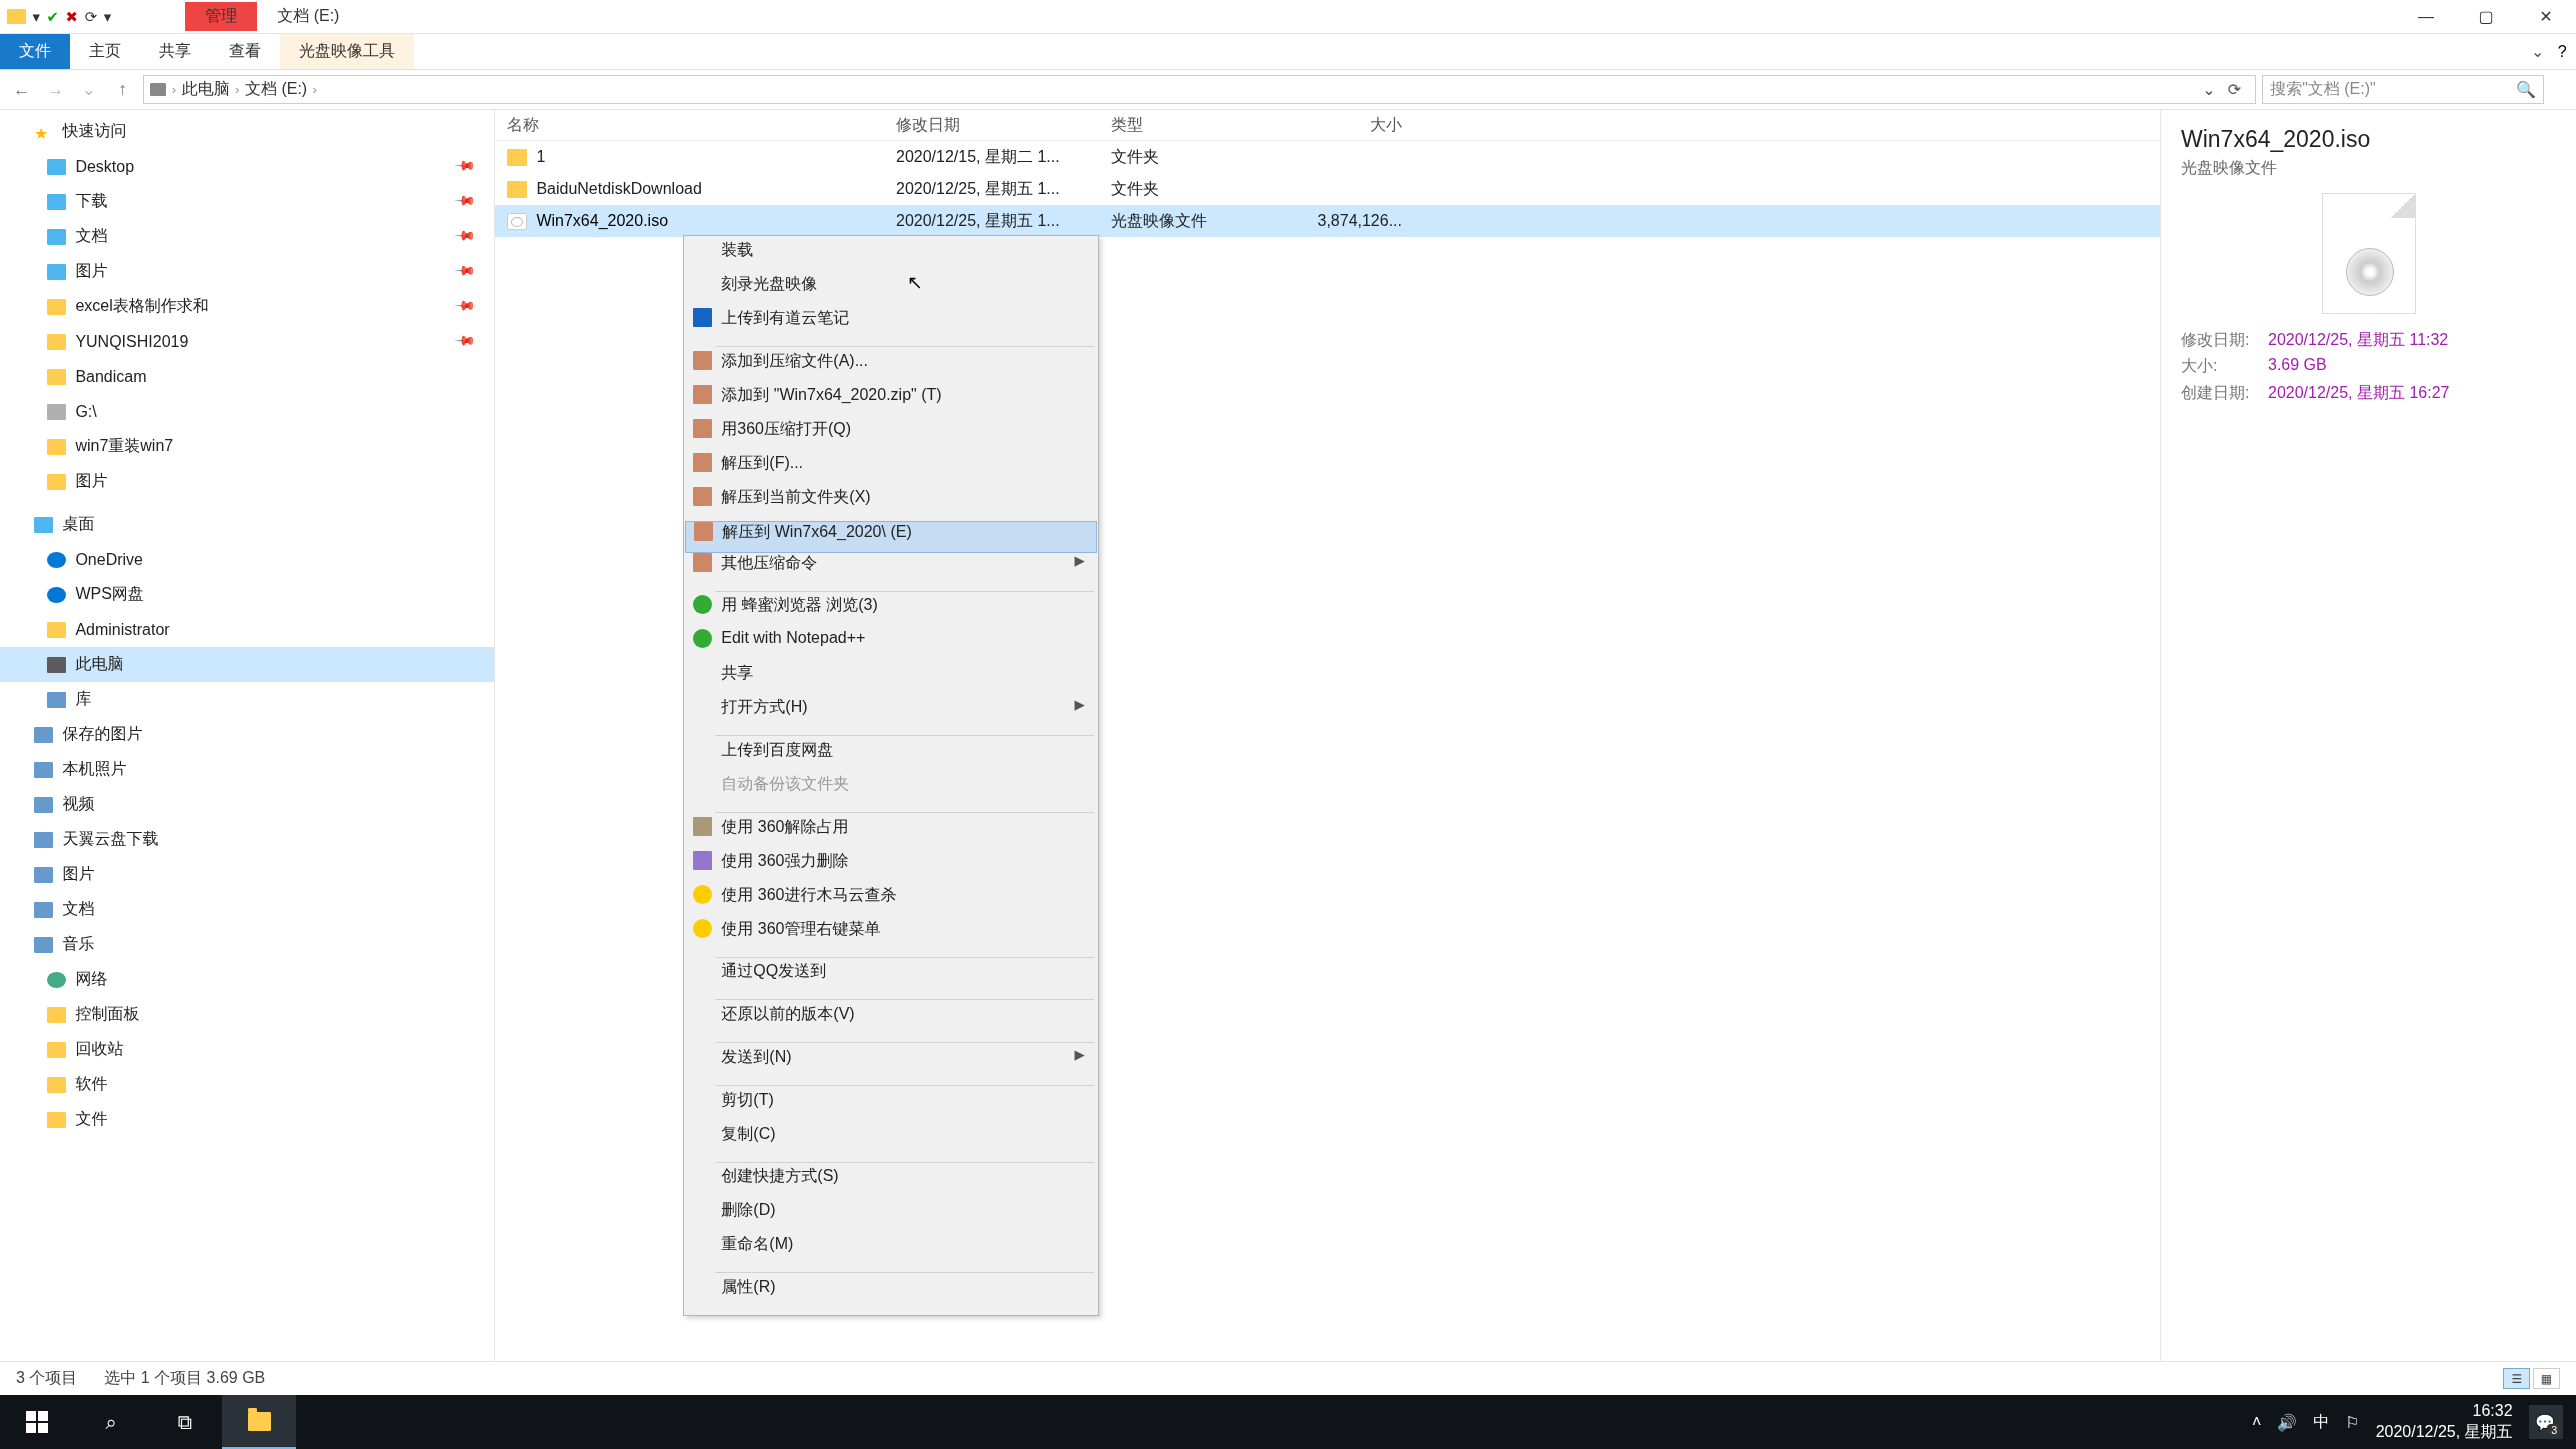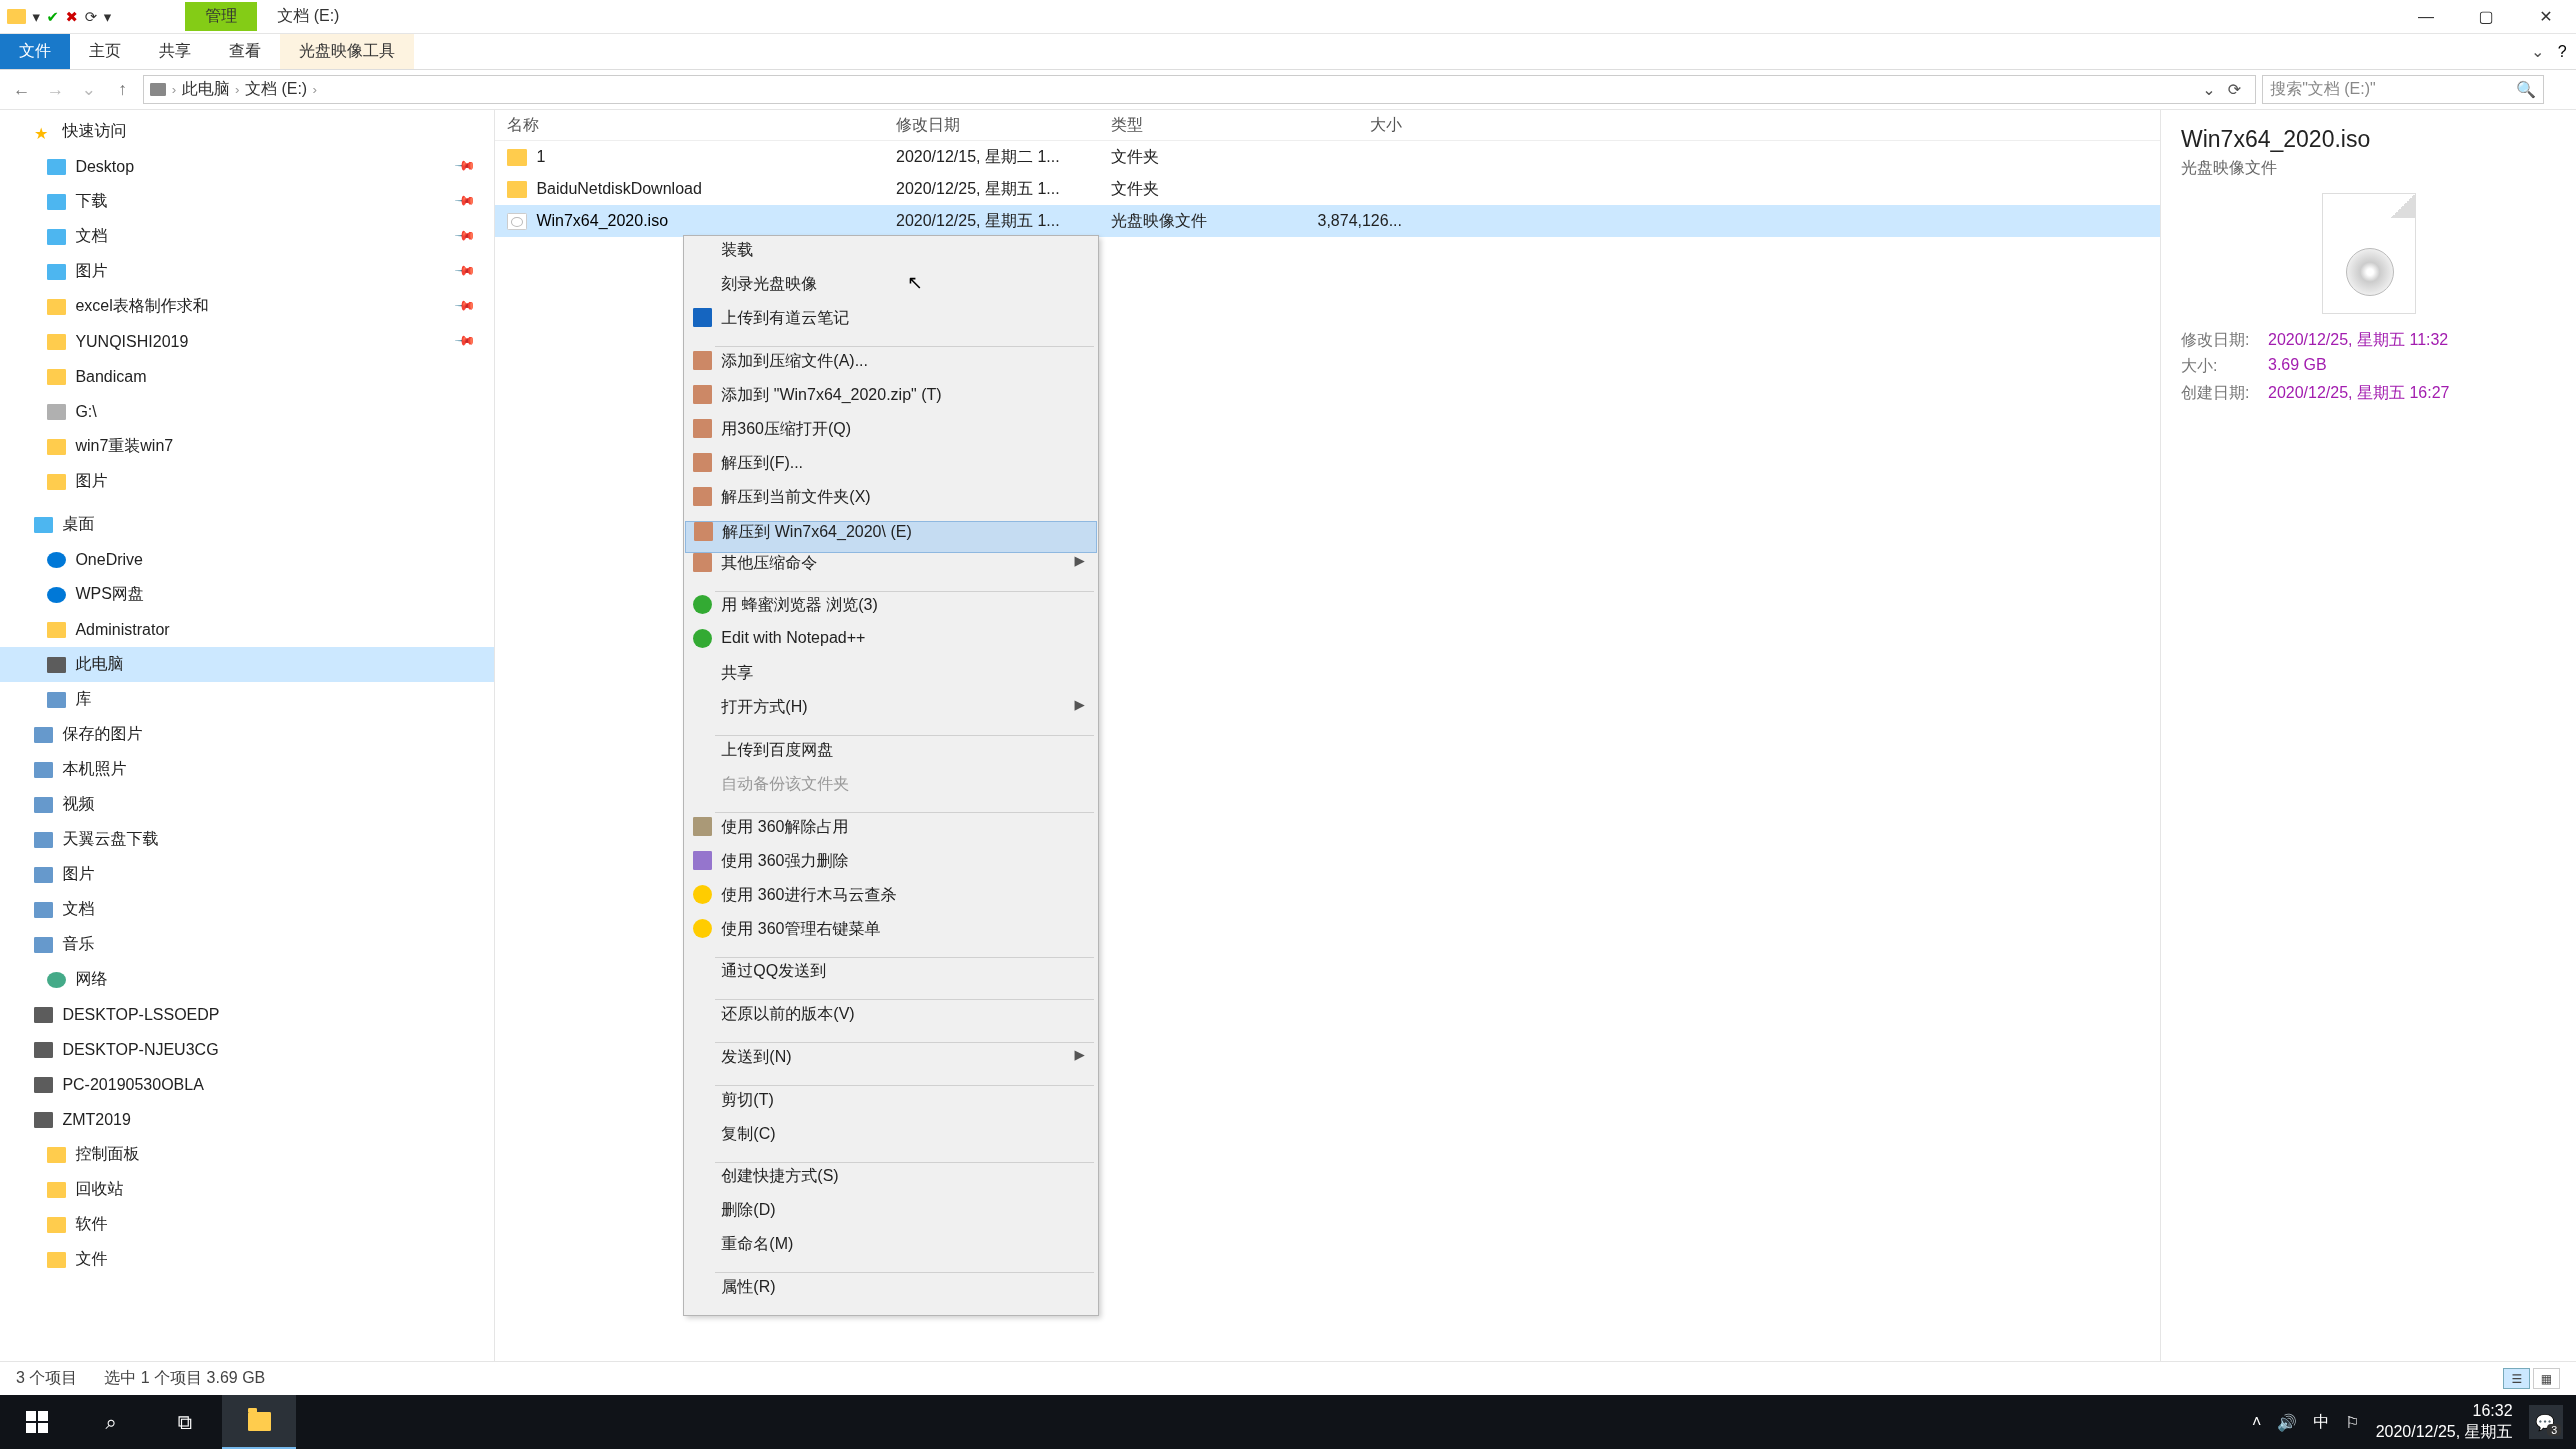--- a/index.html
+++ b/index.html
@@ -5,21 +5,21 @@
 * { margin: 0; padding: 0; box-sizing: border-box; font-family: "Microsoft YaHei", "Segoe UI", sans-serif; font-size: 16px; }
 body { width: 2576px; height: 1449px; background: #fff; overflow: hidden; position: relative; }
 
 
 .titlebar { height: 34px; background: #fff; display: flex; align-items: center; border-bottom: 0.7px solid #e5e5e5; }
 .titlebar .qat { display: flex; align-items: center; gap: 6.7px; padding-left: 6.7px; }
 .titlebar .qat .folder-ico { width: 19px; height: 14.8px; background: #ffcc4d; border-radius: 1.3px; }
 .titlebar .qat span { font-size: 14.8px; color: #333; }
 .titlebar .tab-group { display: flex; margin-left: 74px; }
 .titlebar .tab-group .tab { padding: 4px 20px; font-size: 16px; }
-.titlebar .tab-group .tab.highlight { background: #84cc16; color: #333; }
+.titlebar .tab-group .tab.highlight { background: #ef4444; color: #333; }
 .titlebar .tab-group .tab.title { color: #333; }
 .titlebar .wincontrols { margin-left: auto; display: flex; }
 .titlebar .wincontrols div { width: 60px; height: 34px; display: flex; align-items: center; justify-content: center; font-size: 16px; color: #333; }
 
 
 .ribbon { height: 36px; background: #fff; display: flex; align-items: stretch; border-bottom: 0.7px solid #ddd; }
 .ribbon .rtab { padding: 0 19px; display: flex; align-items: center; font-size: 16px; color: #333; }
 .ribbon .rtab.file { background: #1979ca; color: #fff; }
 
 
@@ -285,38 +285,20 @@
         </div>
         <div class="item indent2">
           <span class="ico lib"></span>
           <span>音乐</span>
         </div>
       </div>
     <div class="item indent1">
         <span class="ico net"></span>
         <span>网络</span>
       </div>
-    <div id="net-items">
-        <div class="item indent2">
-          <span class="ico pc"></span>
-          <span>DESKTOP-LSSOEDP</span>
-        </div>
-        <div class="item indent2">
-          <span class="ico pc"></span>
-          <span>DESKTOP-NJEU3CG</span>
-        </div>
-        <div class="item indent2">
-          <span class="ico pc"></span>
-          <span>PC-20190530OBLA</span>
-        </div>
-        <div class="item indent2">
-          <span class="ico pc"></span>
-          <span>ZMT2019</span>
-        </div>
-      </div>
     <div id="bottom-items">
         <div class="item indent1">
           <span class="ico folder"></span>
           <span>控制面板</span>
         </div>
         <div class="item indent1">
           <span class="ico folder"></span>
           <span>回收站</span>
         </div>
         <div class="item indent1">

